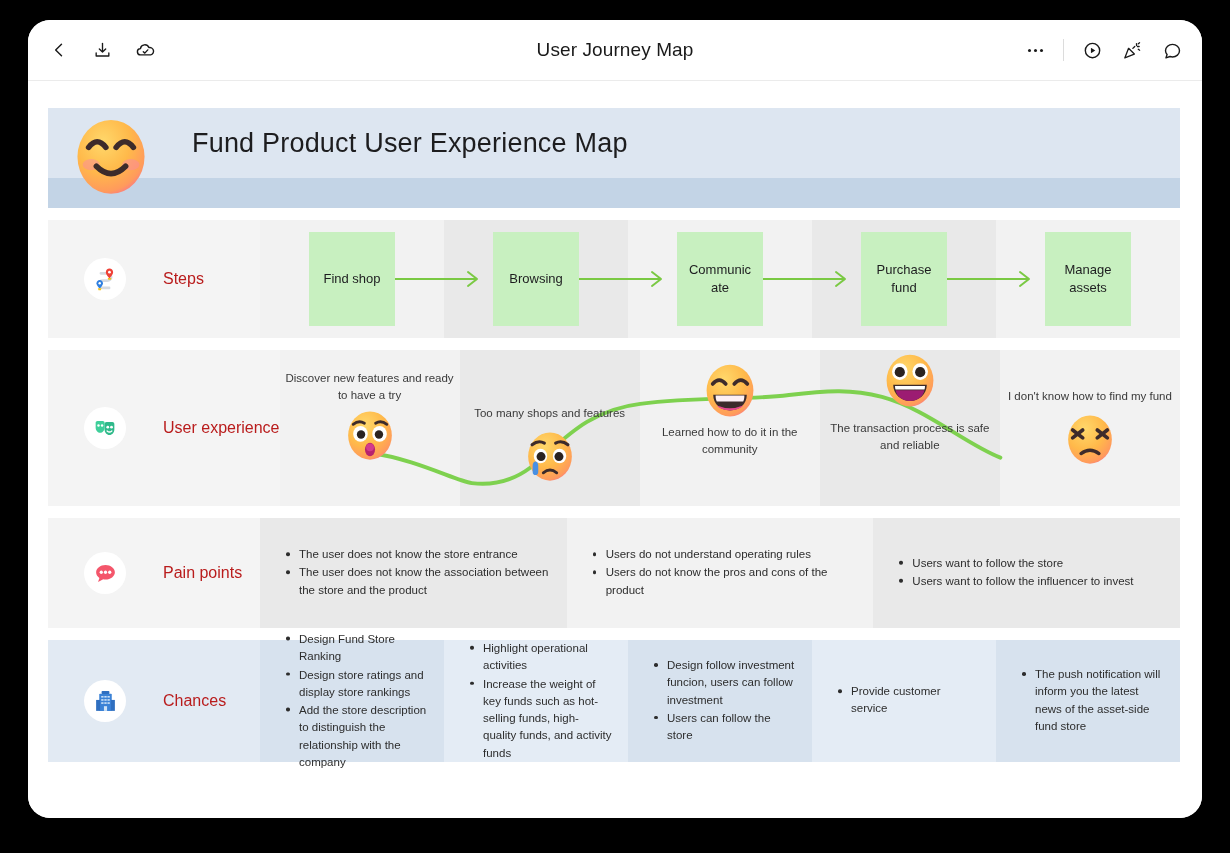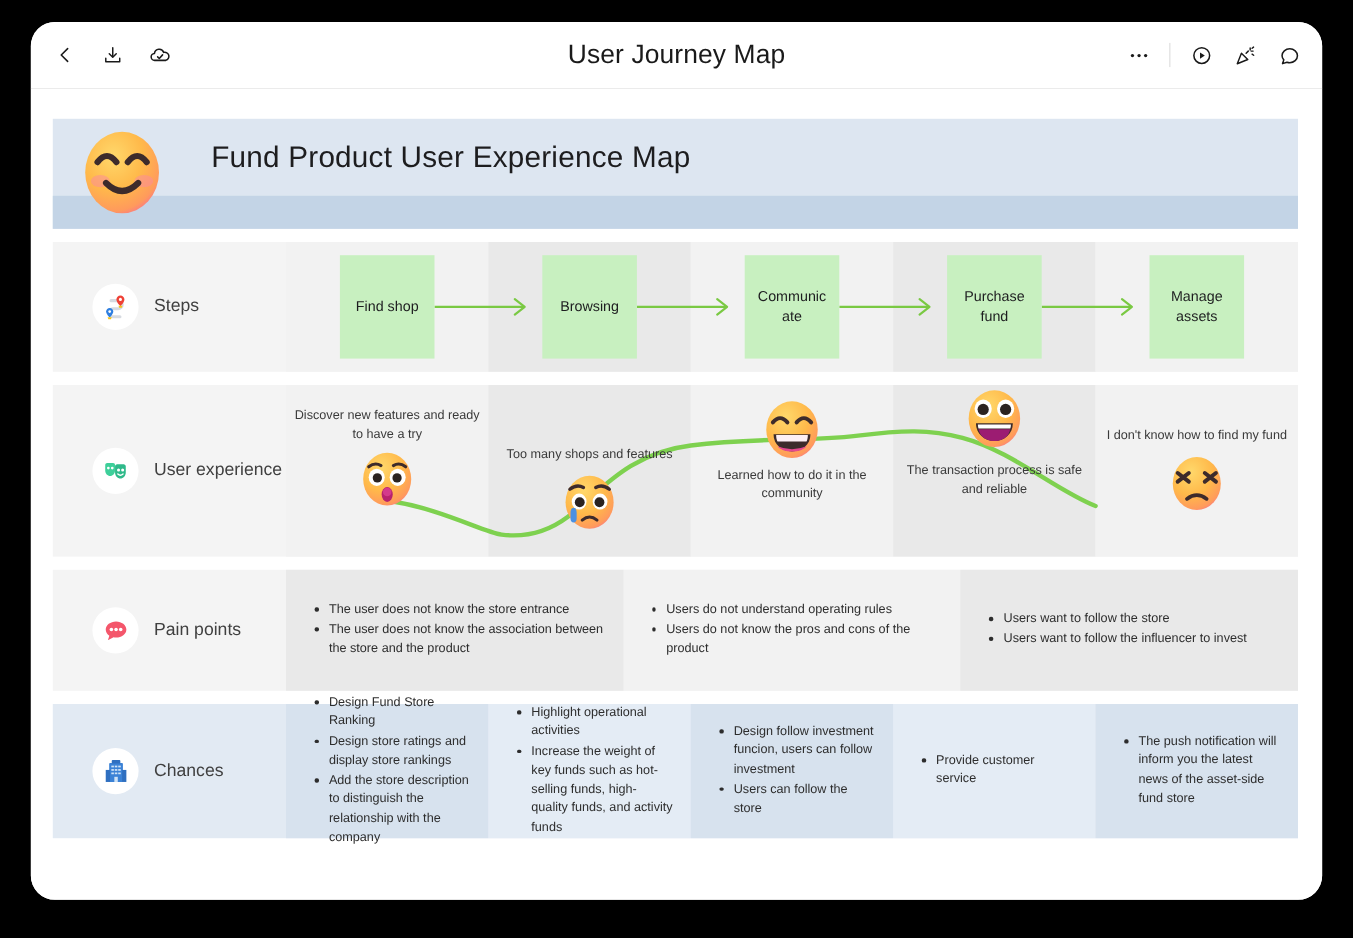--- a/index.html
+++ b/index.html
@@ -38,21 +38,21 @@
   .tb-right {
     position: absolute;
     right: 18px; top: 0; height: 100%;
     display: flex; align-items: center;
     gap: 16px;
   }
   .tb-title {
     position: absolute;
     left: 0; right: 0; top: 0; height: 100%;
     display: flex; align-items: center; justify-content: center;
-    font-size: 24px;
+    font-size: 19px;
     color: #1a1a1a;
     pointer-events: none;
     letter-spacing: .1px;
   }
   .icon-btn {
     width: 24px; height: 24px;
     display: flex; align-items: center; justify-content: center;
     color: #1a1a1a;
     cursor: pointer;
   }
@@ -131,22 +131,23 @@
   .row-label .badge {
     width: 42px; height: 42px;
     border-radius: 50%;
     background: #ffffff;
     display: flex; align-items: center; justify-content: center;
     flex: 0 0 42px;
   }
   .row-label .badge svg { display: block; }
   .row-label .txt {
     font-size: 16px;
-    color: #404040;
+    color: #b91c1c;
     white-space: nowrap;
+    margin-left: 23px;
   }
 
   .cols {
     flex: 1 1 auto;
     display: flex;
     position: relative;
   }
   .col {
     flex: 1 1 0;
     position: relative;

